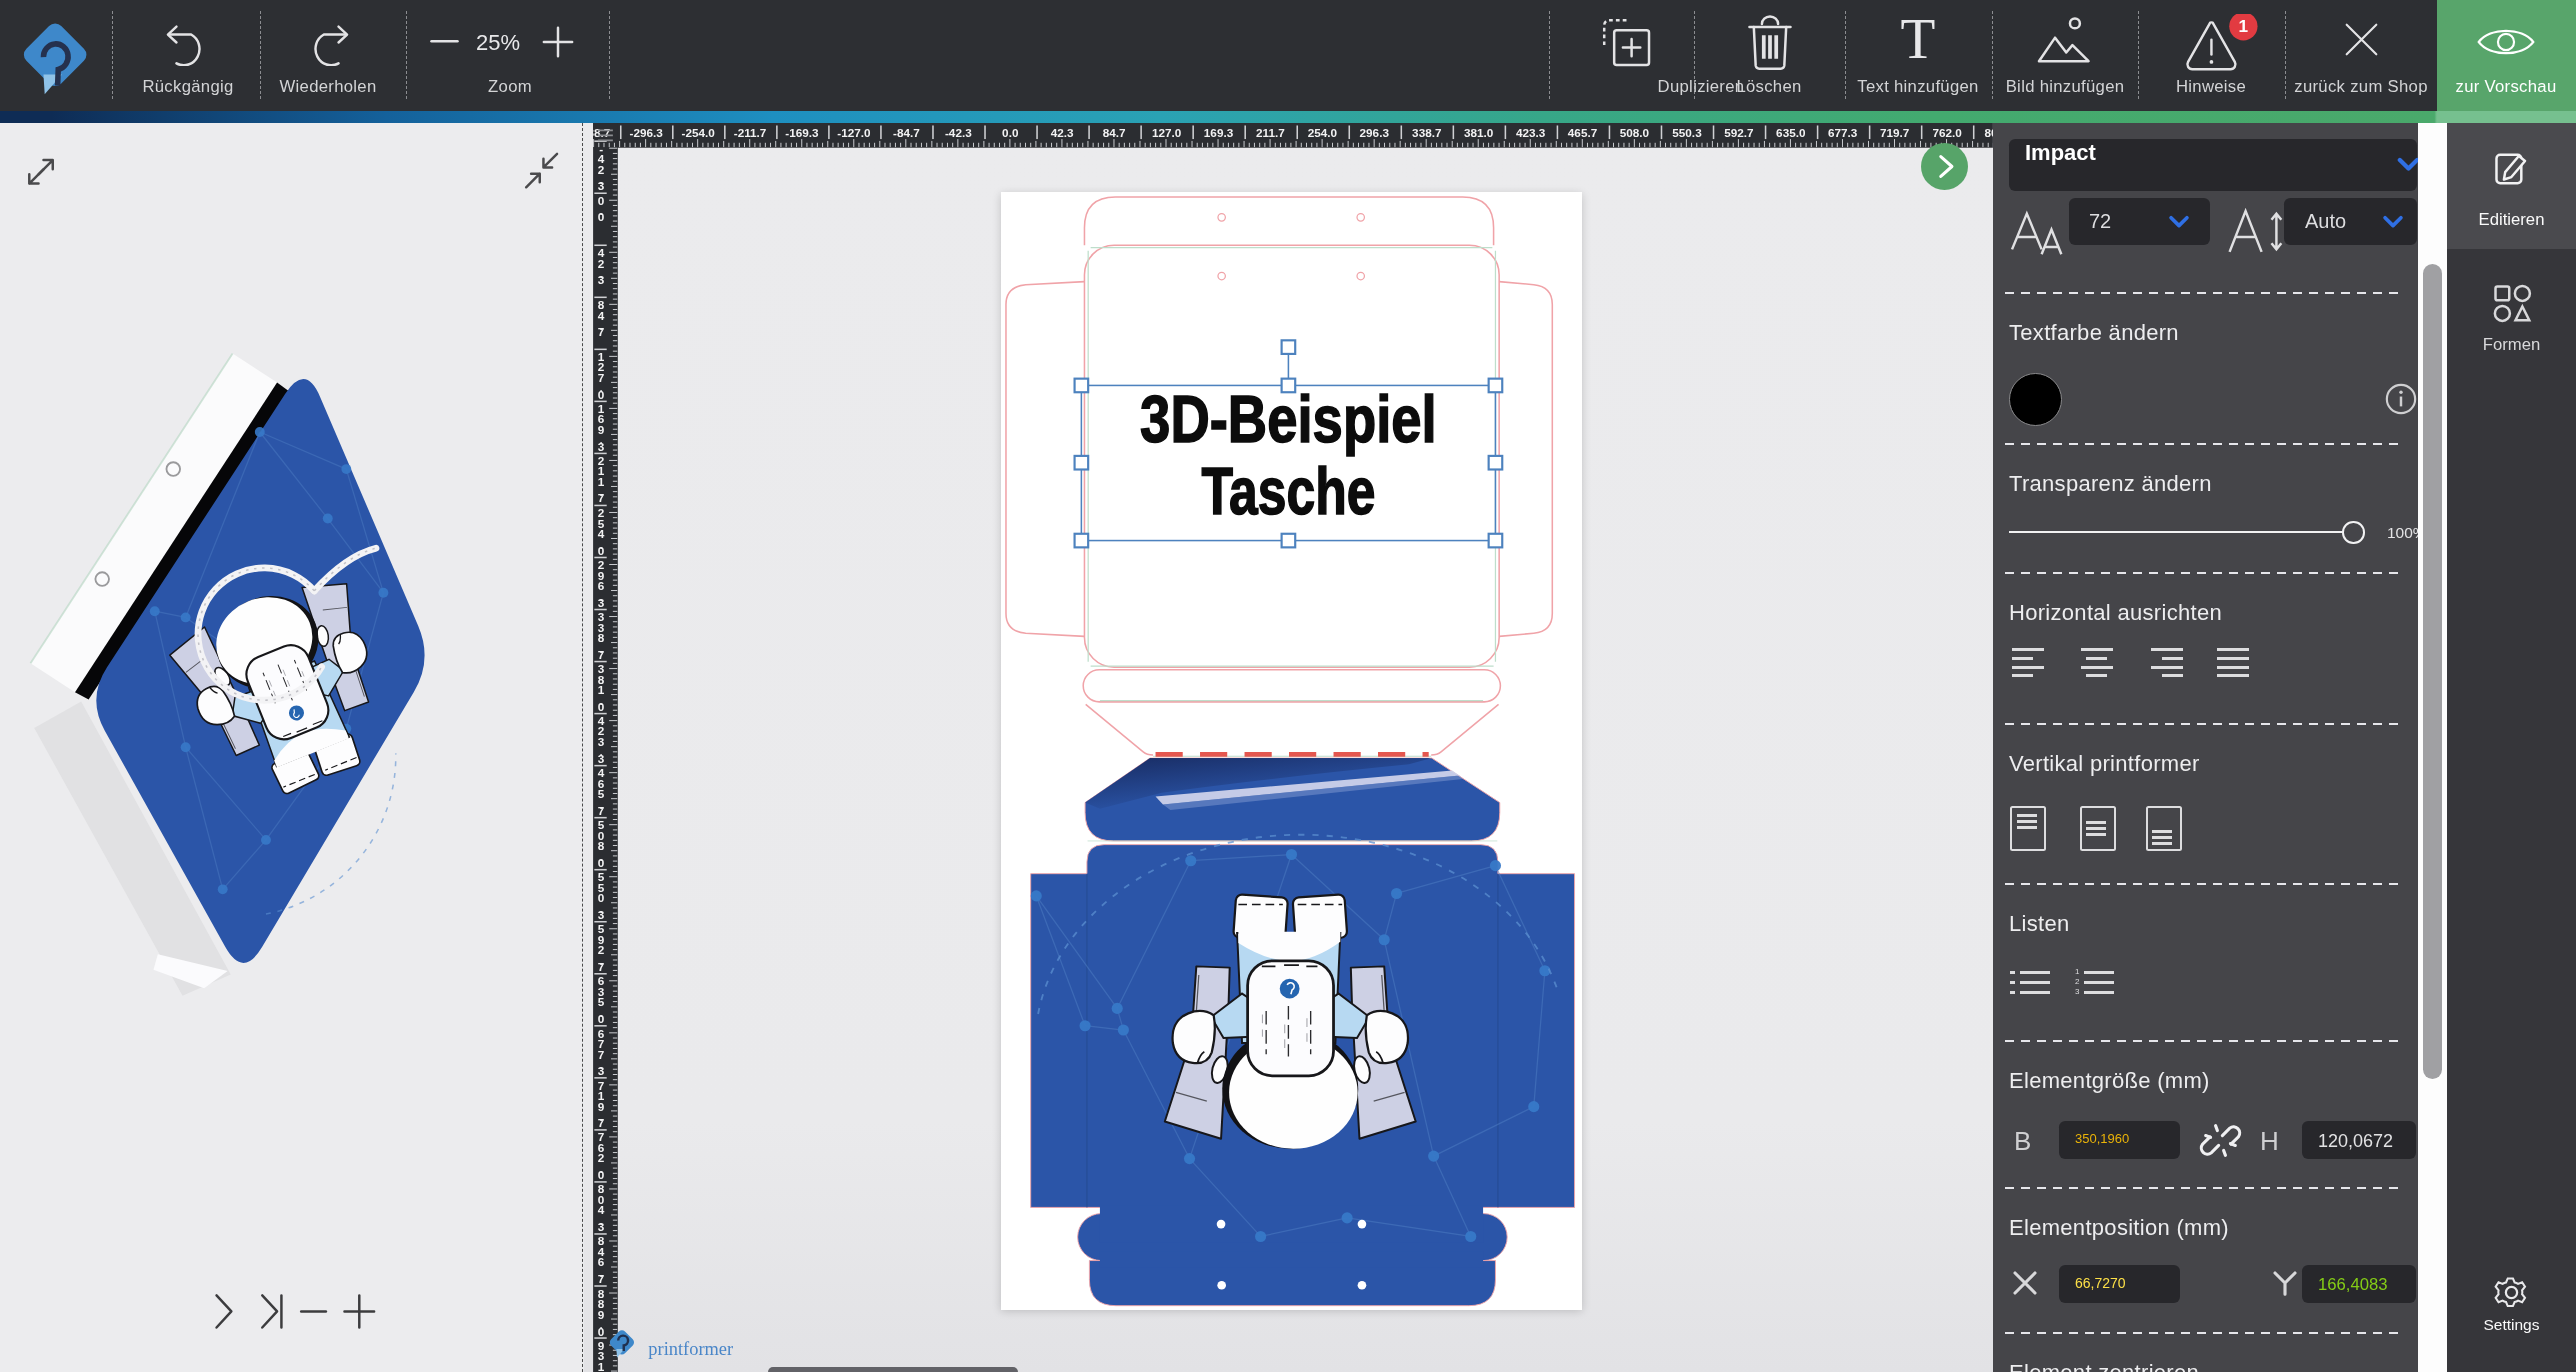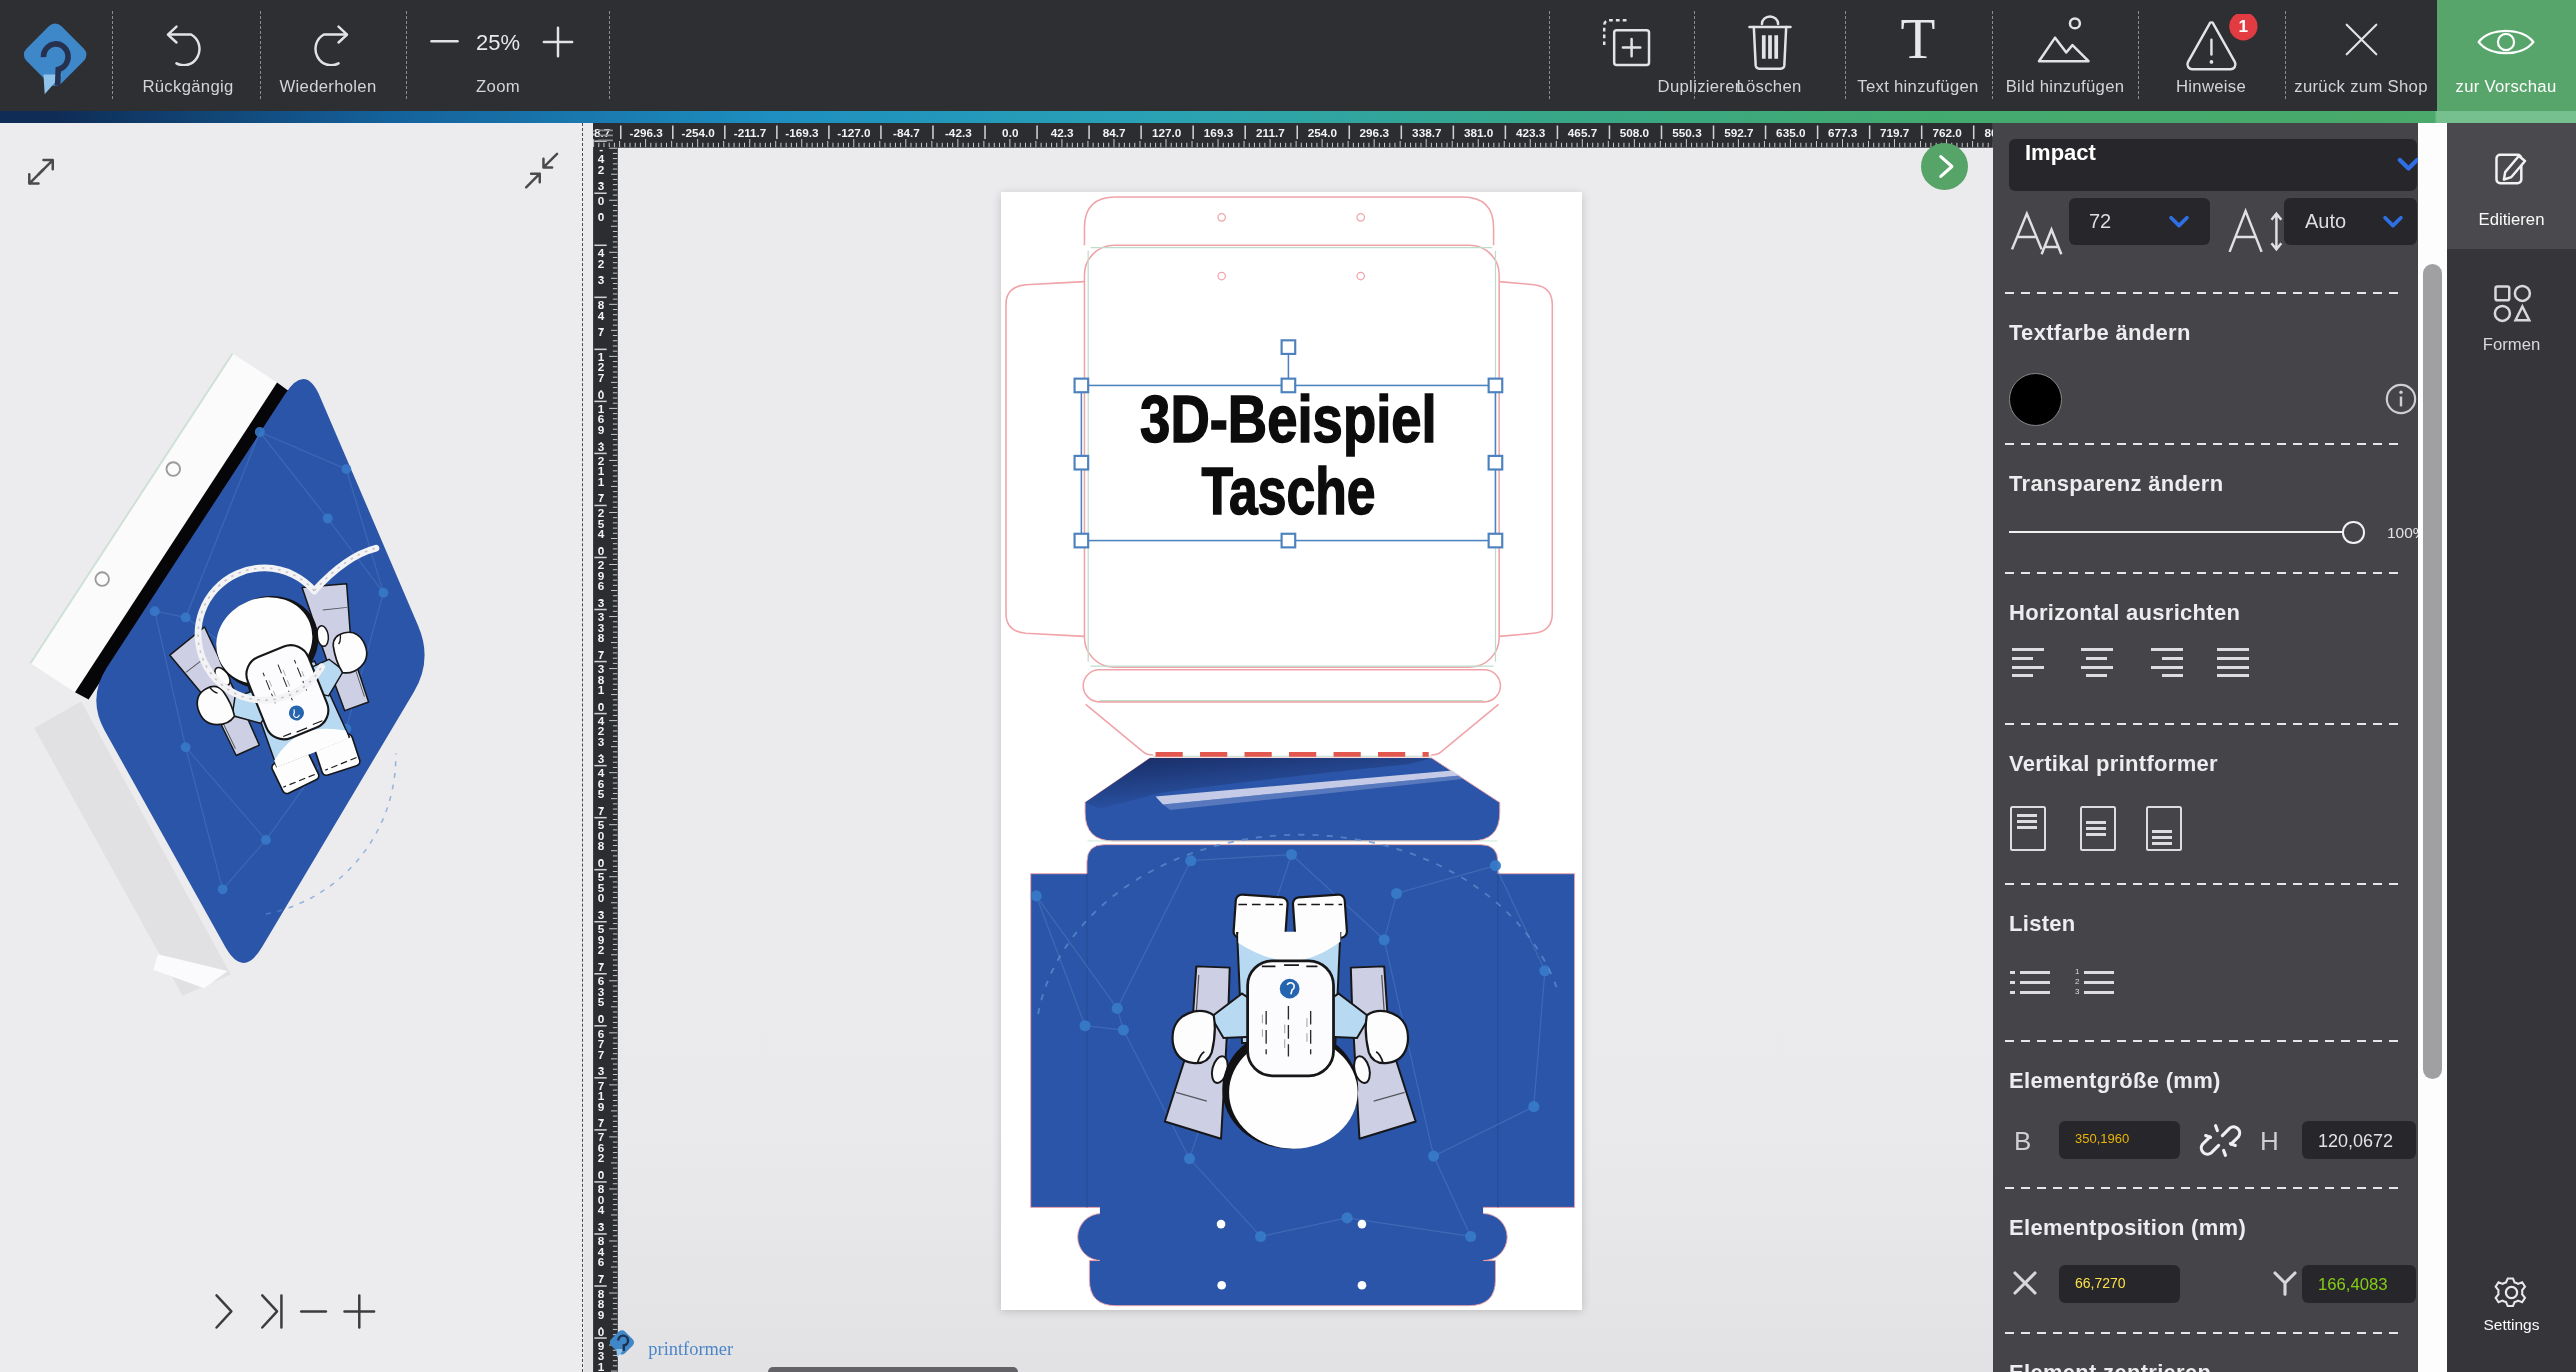--- a/index.html
+++ b/index.html
@@ -13,21 +13,21 @@
  background:linear-gradient(90deg,#0e2c55 0%,#0e2c55 2%,#14619b 15%,#1e8fc0 30%,
   #2aa2b4 45%,#37a788 60%,#43aa6f 75%,#4aa96b 94.5%,
   #76c08f 94.6%,#76c08f 100%);}
 #leftpanel{left:0;top:123px;width:582px;height:1249px;background:#ececee;}
 #lpsep{left:582px;top:123px;height:1249px;width:0;border-left:1.9px dashed #4a4a4a;}
 #canvasbg{left:584px;top:123px;width:1409px;height:1249px;
  background:linear-gradient(180deg,#ebebed 0%,#eaeaec 80%,#e2e2e5 100%);}
 #artboard{left:1001px;top:192px;width:581px;height:1118px;background:#ffffff;
  box-shadow:0 1.9px 8.7px rgba(0,0,0,.18);}
 #rightpanel{left:1993px;top:123px;width:425px;height:1249px;background:#454549;overflow:hidden;}
-.rp-label{position:absolute;left:16px;font-size:22px;color:#ededef;font-weight:700;
+.rp-label{position:absolute;left:16px;font-size:22px;color:#ededef;font-weight:400;
  letter-spacing:0.3px;white-space:nowrap;}
 .rp-sep{position:absolute;left:12.4px;width:396px;height:1.9px;
  background:repeating-linear-gradient(90deg,rgba(244,244,248,.92) 0 8.7px,transparent 8.7px 16px);}
 .rp-input{position:absolute;background:#27272b;border-radius:6.2px;color:#e7e7e9;}
 #scrolltrack{left:2418px;top:123px;width:29px;height:1249px;background:#fdfdfd;}
 #scrollthumb{left:2423px;top:264px;width:19px;height:815px;background:#a0a0a3;border-radius:10px;}
 #sidebar{left:2447px;top:123px;width:129px;height:1249px;background:#36363a;}
 #sb-active{left:2447px;top:123px;width:129px;height:126px;background:#4a4a4e;}
 .sb-label{position:absolute;width:129px;text-align:center;font-size:16.7px;color:#fafafa;}
 #greenbtn{left:2437px;top:0;width:139px;height:111px;background:#58a56b;}
@@ -996,21 +996,21 @@
  <path d="M70,25 h-36 a24,25 0 1 0 24,47" fill="none" stroke="#e3e3e5" stroke-width="4" stroke-linecap="round" stroke-linejoin="round"></path>
     </svg>
     <div class="tlabel" style="left:328px">Wiederholen</div>
     <svg class="abs" style="left:429px;top:37px" width="31" height="8.7" viewBox="0 0 50 14">
       <path d="M4,7 h42" fill="none" stroke="#e3e3e5" stroke-width="4" stroke-linecap="round" stroke-linejoin="round"></path>
     </svg>
     <div class="abs" style="left:498px;top:30px;transform:translateX(-50%);font-size:22px;color:#e8e8ea;">25%</div>
     <svg class="abs" style="left:542px;top:26px" width="32" height="32" viewBox="0 0 52 52">
       <path d="M26,3 v46 M3,26 h46" fill="none" stroke="#e3e3e5" stroke-width="4" stroke-linecap="round" stroke-linejoin="round"></path>
     </svg>
-    <div class="tlabel" style="left:498px">Zoom</div>
+    <div class="tlabel" style="left:510px">Zoom</div>
     <div class="tsep" style="left:1549px"></div>
     <div class="tsep" style="left:1694px"></div>
     <div class="tsep" style="left:1845px"></div>
     <div class="tsep" style="left:1992px"></div>
     <div class="tsep" style="left:2138px"></div>
     <div class="tsep" style="left:2285px"></div>
     <svg class="abs" style="left:1598px;top:13.6px" width="56" height="56" viewBox="0 0 90 90">
  <path d="M10,50 v-32 a8,8 0 0 1 8,-8 h32" fill="none" stroke="#e3e3e5" stroke-width="4" stroke-dasharray="6 5"></path>
  <rect x="26" y="26" width="56" height="56" rx="4" fill="none" stroke="#e3e3e5" stroke-width="4" stroke-linecap="round" stroke-linejoin="round"></rect>
  <path d="M54,40 v28 M40,54 h28" fill="none" stroke="#e3e3e5" stroke-width="4" stroke-linecap="round" stroke-linejoin="round"></path>

